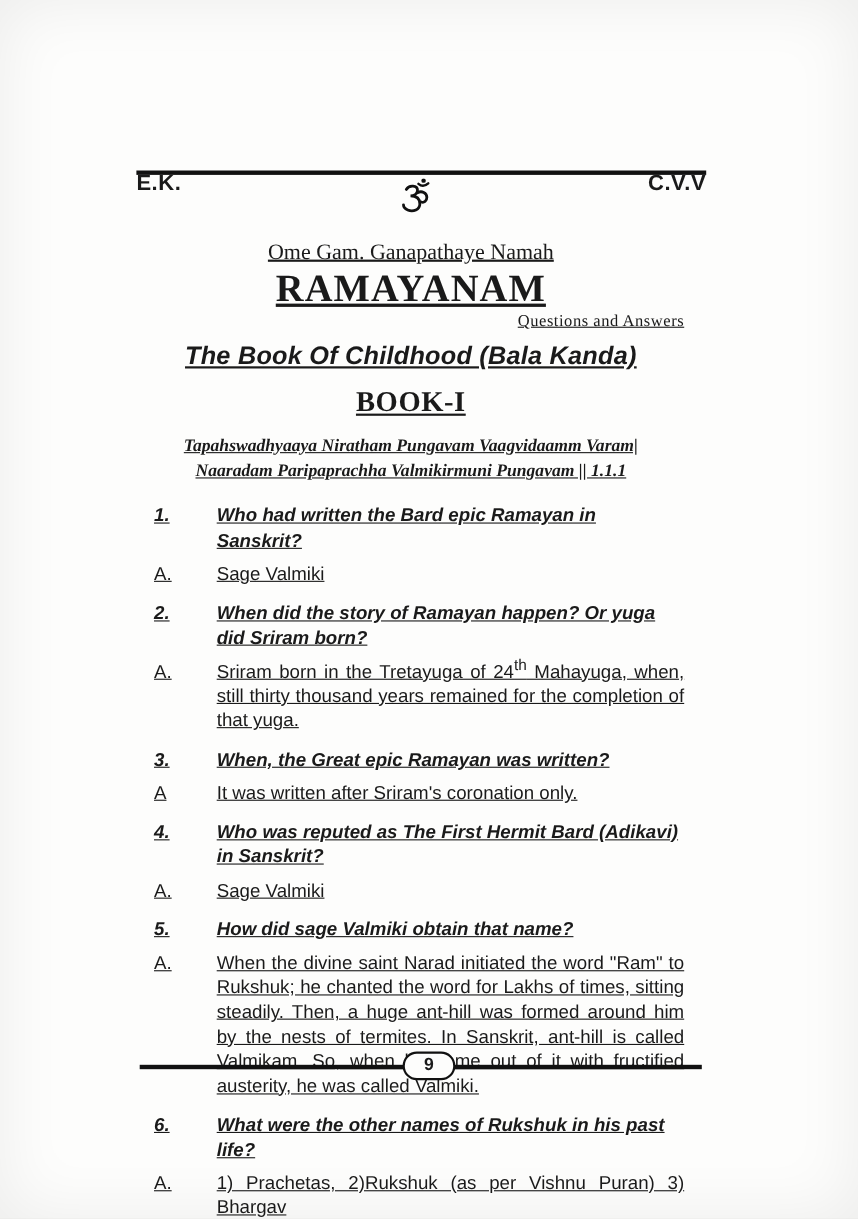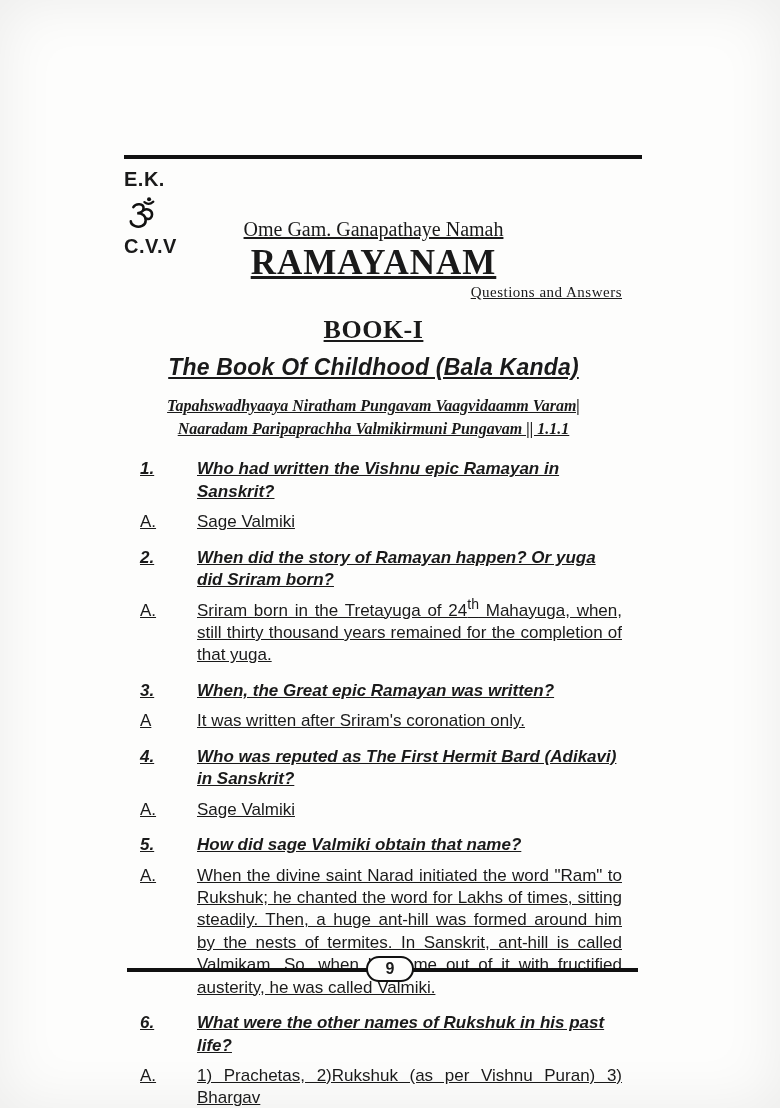--- a/index.html
+++ b/index.html
@@ -11,24 +11,23 @@
     color:#1a1a1a;
     font-family:"Liberation Sans", sans-serif;
     overflow:hidden;
     box-shadow: inset 0 0 60px rgba(0,0,0,0.07);
   }
   .top-rule {
     position:absolute; left:124px; right:138px; top:155px;
     height:4px; background:#111;
   }
   .header-row {
-    position:absolute; left:124px; right:138px; top:168px;
+    position:absolute; left:124px; right:138px; top:156px;
     display:flex; align-items:flex-start; justify-content:space-between;
     height:40px;
-    flex-direction:column;
   }
   .hdr-text { font-weight:700; font-size:20px; letter-spacing:0.5px; }
   .om-wrap { margin-top:6px; }
   .content {
     position:absolute; left:125px; right:158px; top:214px;text-decoration:underline;
   }
   .centered { text-align:center; }
   .invocation {
     font-family:"Liberation Serif", serif;
     font-size:20px; margin-top:4px;
@@ -110,34 +109,34 @@
   </div>
 
   <div class="content">
 
     <div class="centered invocation">Ome Gam. Ganapathaye Namah</div>
 
     <h1 class="centered main-title">RAMAYANAM</h1>
 
     <div class="centered subtitle">Questions and Answers</div>
 
+    <div class="centered book-title">The Book Of Childhood  (Bala Kanda)</div>
+
     <div class="centered book-heading">BOOK-I</div>
-
-    <div class="centered book-title">The Book Of Childhood  (Bala Kanda)</div>
 
     <div class="centered verse">
       <div>Tapahswadhyaaya Niratham Pungavam Vaagvidaamm Varam|</div>
       <div>Naaradam Paripaprachha Valmikirmuni Pungavam || 1.1.1</div>
     </div>
 
     <div class="qa-list">
 
       <div class="qa-row question">
         <span class="label">1.</span>
-        <span class="text">Who had written the Vishnu epic Ramayan in Sanskrit?</span>
+        <span class="text">Who had written the Bard epic Ramayan in Sanskrit?</span>
       </div>
       <div class="qa-row answer">
         <span class="label">A.</span>
         <span class="text">Sage Valmiki</span>
       </div>
 
       <div class="qa-row question">
         <span class="label">2.</span>
         <span class="text">When did the story of Ramayan happen? Or yuga did Sriram born?</span>
       </div>

